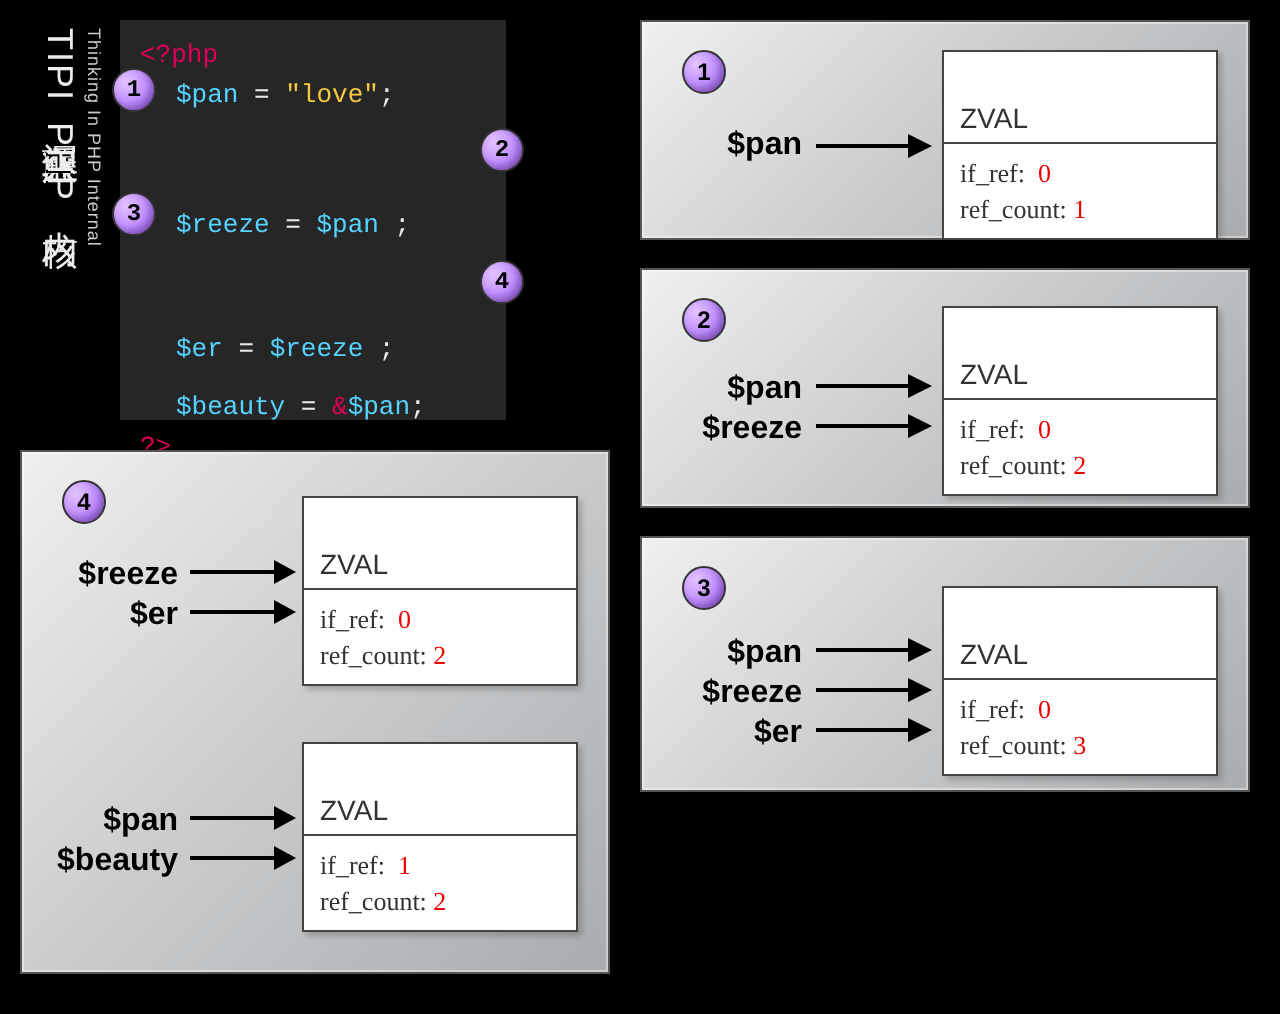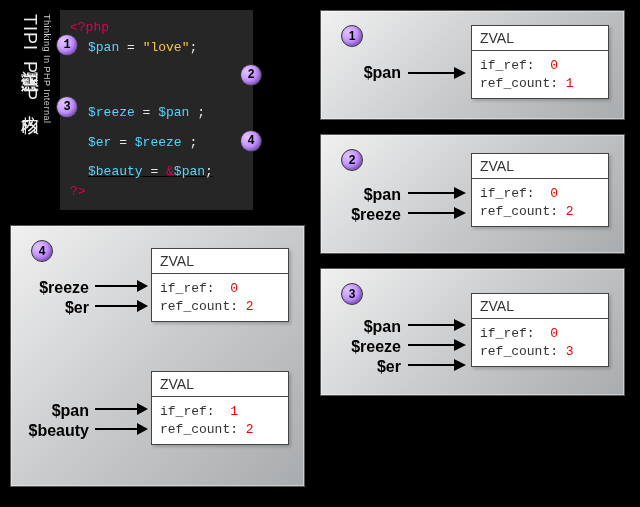--- a/index.html
+++ b/index.html
@@ -27,22 +27,22 @@
     box-shadow: 0 2px 6px rgba(0,0,0,.5), inset 0 0 0 1px rgba(255,255,255,.4);
   }
   .vars { position: absolute; font-weight: bold; font-size: 16px; color: #000; text-align: right; }
   .vars div { line-height: 20px; }
   .arrow { position: absolute; }
 
   .zval-box {
     position: absolute; background: #fff; border: 1px solid #444;
     width: 138px; box-shadow: inset 0 0 0 1px #fff, 2px 2px 3px rgba(0,0,0,.2);
   }
-  .zval-title { border-bottom: 1px solid #444; padding: 4px 8px; font-size: 14px; color: #333; font-family: Arial; }
-  .zval-body { padding: 6px 8px; font-family: Liberation Mono, monospace; font-size: 13px; color: #333; line-height: 1.35; }
+  .zval-title { border-bottom: 1px solid #444; padding: 4px 8px; font-size: 14px; color: #333; font-family: Arial; margin-top: 21px; }
+  .zval-body { padding: 6px 8px; font-family: Liberation Serif, serif; font-size: 13px; color: #333; line-height: 1.35; }
   .zval-body .num { color: #e00; }
 
   .tipi-label {
     position: absolute; left: 18px; top: 14px; transform-origin: left top;
     color: #eee; font-family: Impact, "Arial Black", sans-serif; letter-spacing: 1px;
     writing-mode: vertical-rl; text-orientation: mixed; font-size: 18px; text-shadow: 1px 1px 0 #000;
   }
   .tipi-sub {
     position: absolute; left: 42px; top: 14px; color: #ccc; font-size: 9px;
     writing-mode: vertical-rl; font-family: Arial; letter-spacing: 0.5px;
@@ -58,25 +58,25 @@
   <div><span class="tag">&lt;?php</span></div>
 
   <div style="position:relative; padding-left:18px;">
     <span class="var">$pan</span><span class="op"> = </span><span class="str">"love"</span><span class="op">;</span>
   </div>
   <div style="height:10px"></div>
   <div style="position:relative; padding-left:18px;margin-top:36px;">
     <span class="var">$reeze</span><span class="op"> = </span><span class="var">$pan</span><span class="op"> ;</span>
   </div>
   <div style="height:10px"></div>
-  <div style="position:relative; padding-left:18px;">
+  <div style="position:relative; padding-left:18px;margin-top:32px;">
     <span class="var">$er</span><span class="op">  = </span><span class="var">$reeze</span><span class="op"> ;</span>
   </div>
   <div style="height:10px"></div>
-  <div style="position:relative; padding-left:18px;text-decoration:underline;">
+  <div style="position:relative; padding-left:18px;">
     <span class="var">$beauty</span><span class="op"> = </span><span class="amp">&amp;</span><span class="var">$pan</span><span class="op">;</span>
   </div>
 
   <div><span class="tag">?&gt;</span></div>
 
   <div class="badge" style="left:-4px; top:24px;">1</div>
   <div class="badge" style="left:180px; top:54px;">2</div>
   <div class="badge" style="left:-4px; top:86px;">3</div>
   <div class="badge" style="left:180px; top:120px;">4</div>
 </div>

